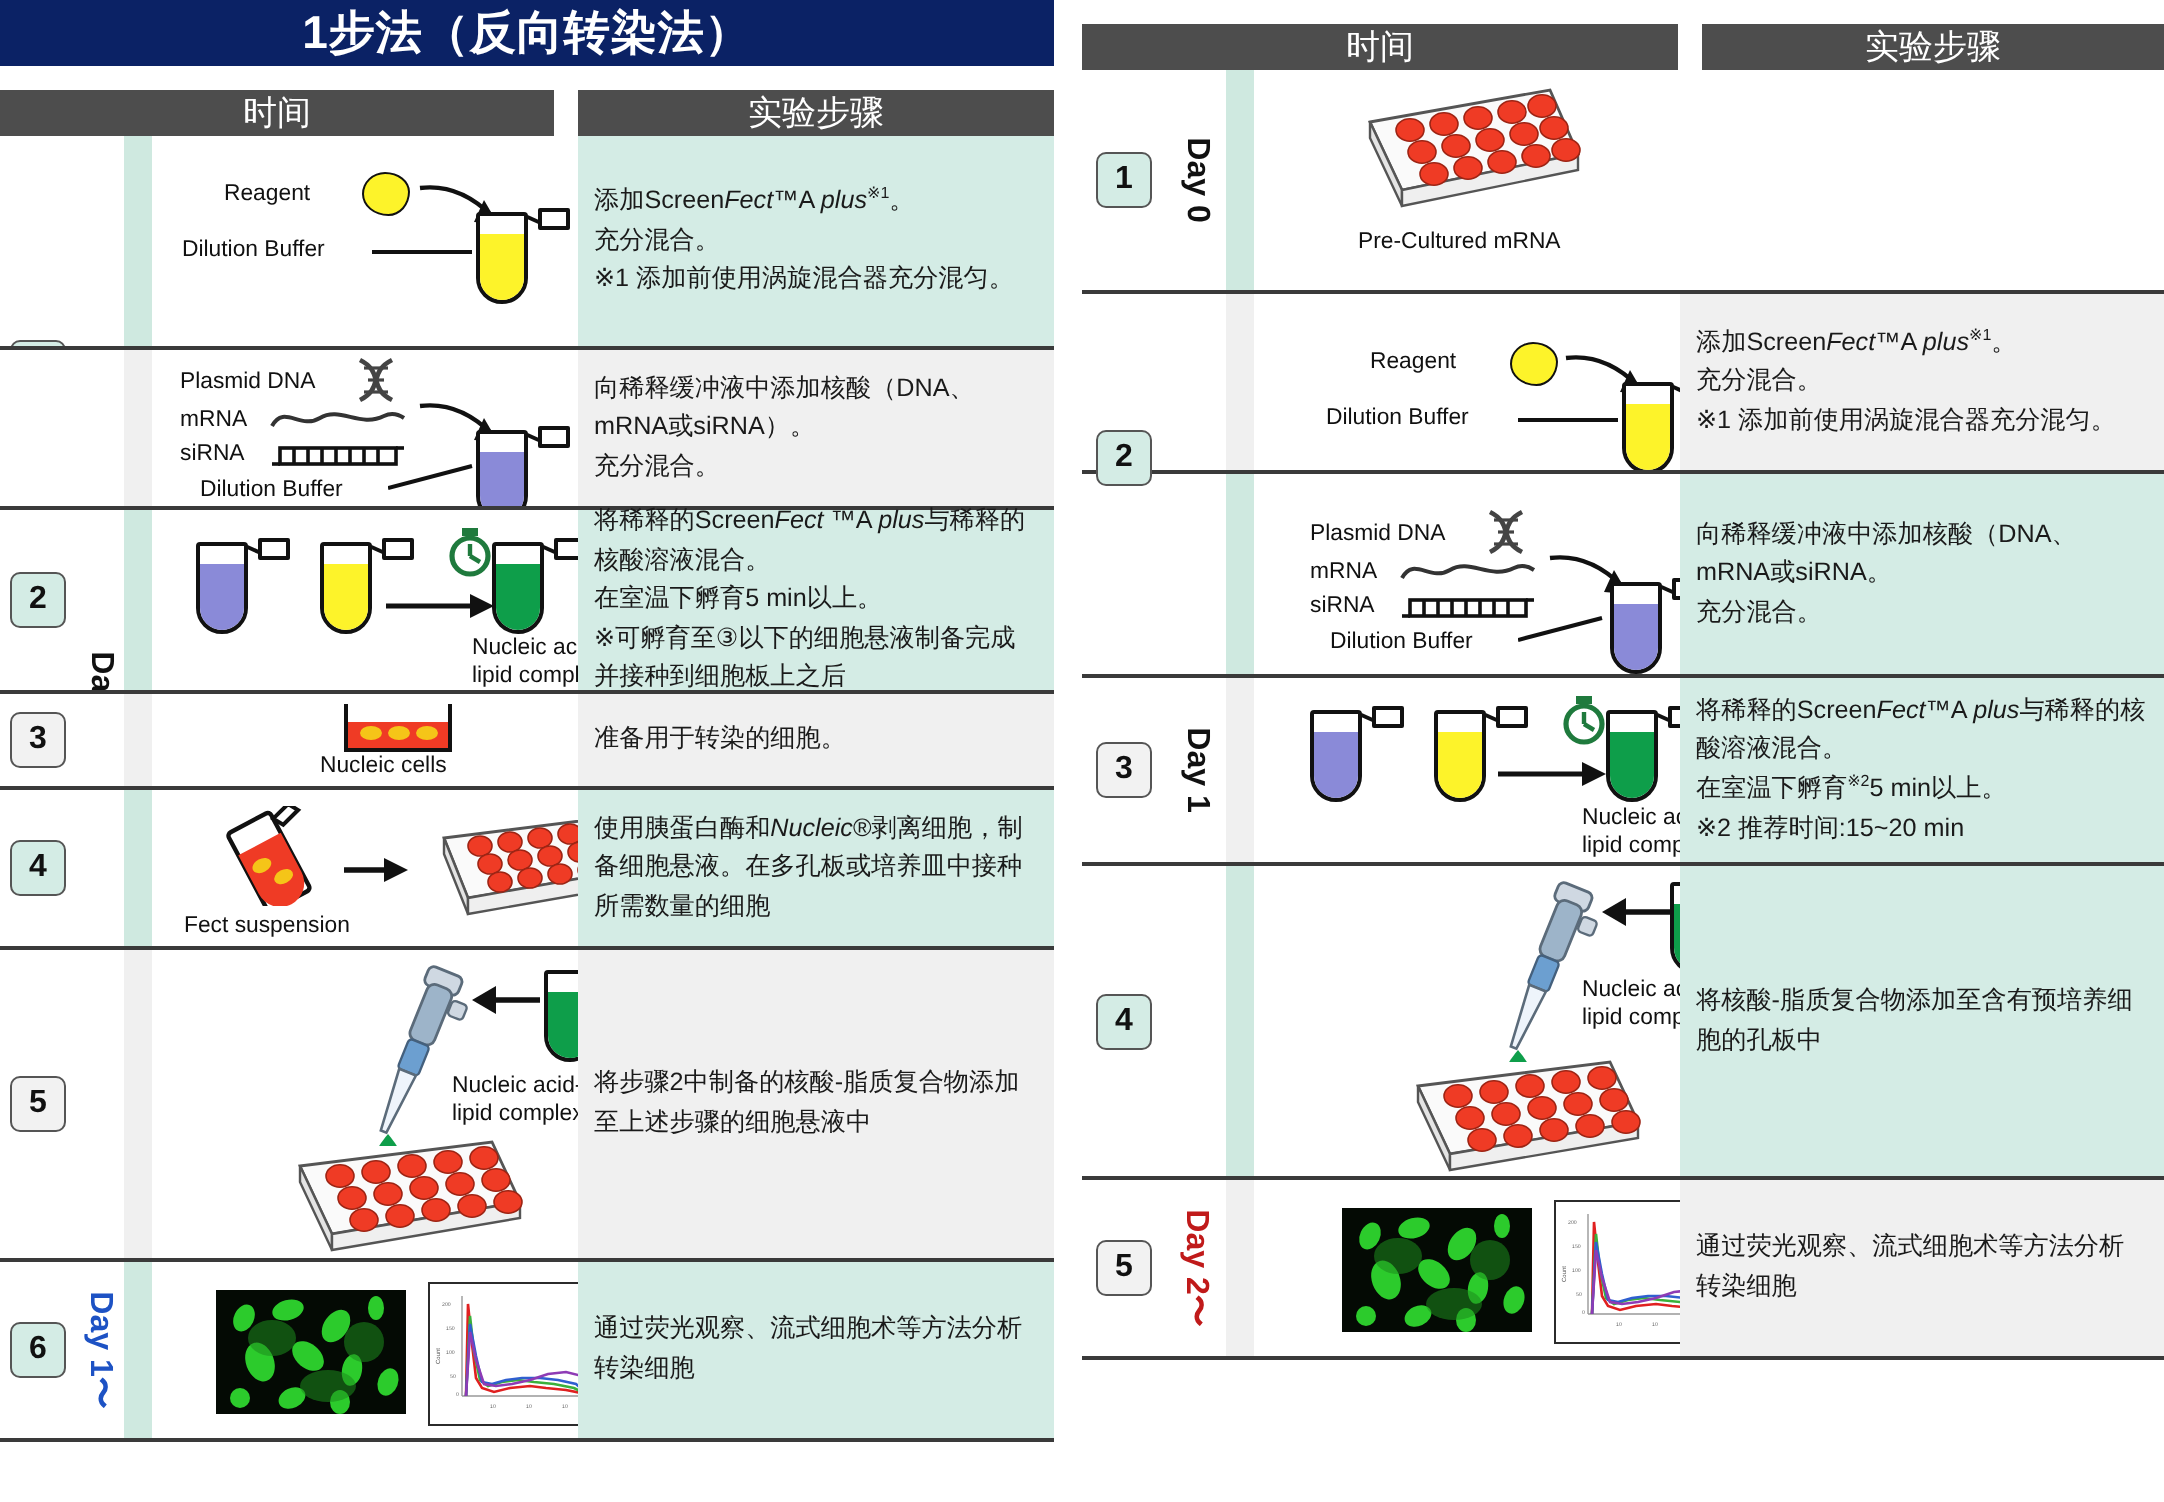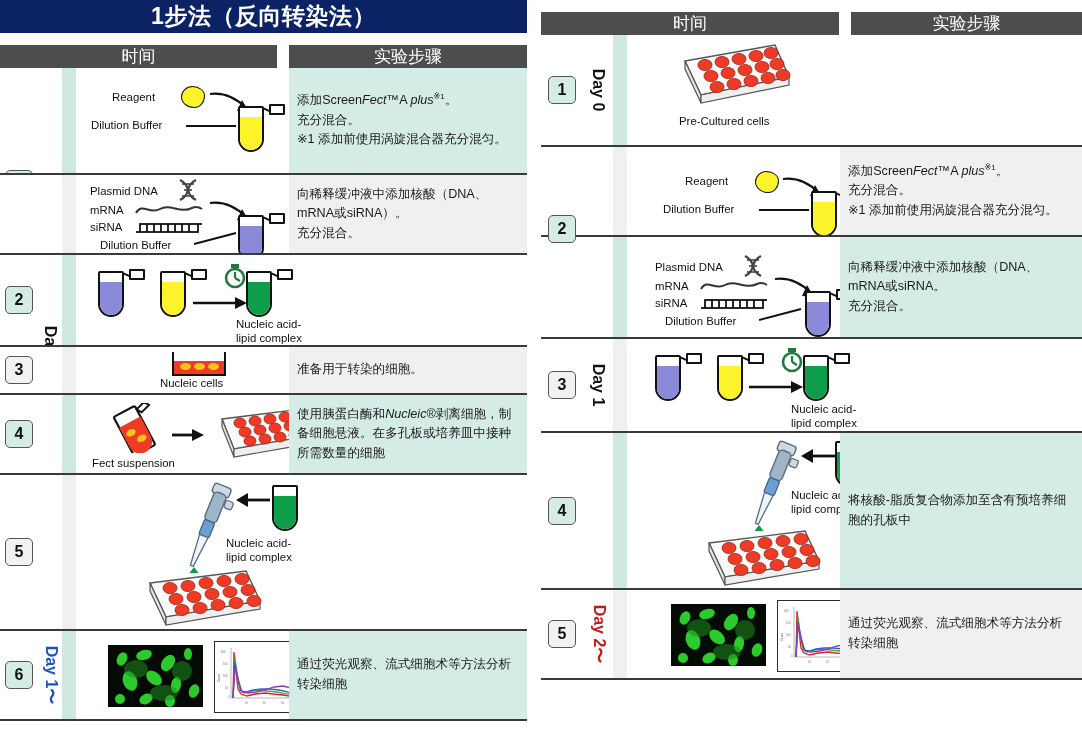--- a/index.html
+++ b/index.html
@@ -254,20 +254,25 @@
               <rect x="9" y="1" width="8" height="4" fill="#1f7a3d"></rect>
             </svg>
             <div class="tube" style="left:170px;top:16px">
               <div class="body">
                   <div class="fill green"></div>
                 </div>
                 <div class="cap"></div>
             </div>
             <div class="lbl" style="left:160px;top:63px">Nucleic acid-</div>
             <div class="lbl" style="left:160px;top:77px">lipid complex</div>
+          </div>
+        </div>
+        <div class="c-txt tint-a">
+          <div class="steptxt">
+            将稀释的Screen<i>Fect</i> ™A <i>plus</i>与稀释的核酸溶液混合。<br>在室温下孵育5 min以上。<br>※可孵育至③以下的细胞悬液制备完成并接种到细胞板上之后
           </div>
         </div>
       </div>
 
       <div class="row" style="height:48px">
         <div class="c-num">
           <div class="badge">3</div>
         </div>
         <div class="c-day"></div>
         <div class="c-stripe stripe-b"></div>
@@ -389,20 +394,25 @@
                   <ellipse cx="48" cy="43" rx="7" ry="5.6"></ellipse>
                     <ellipse cx="66" cy="41" rx="7" ry="5.6"></ellipse>
                   <ellipse cx="84" cy="38" rx="7" ry="5.6"></ellipse>
                     <ellipse cx="102" cy="36" rx="7" ry="5.6"></ellipse>
                   <ellipse cx="120" cy="34" rx="7" ry="5.6"></ellipse>
                 </g>
               </g>
             </svg>
           </div>
         </div>
+        <div class="c-txt tint-b">
+          <div class="steptxt">
+            将步骤2中制备的核酸-脂质复合物添加至上述步骤的细胞悬液中
+          </div>
+        </div>
       </div>
 
       <div class="row" style="height:90px">
         <div class="c-num">
           <div class="badge mint">6</div>
         </div>
         <div class="c-day">
           <div class="daylab blue">Day 1〜</div>
         </div>
         <div class="c-stripe stripe-a"></div>
@@ -507,21 +517,21 @@
                     <ellipse cx="91" cy="26" rx="7" ry="5.6"></ellipse>
                   <ellipse cx="106" cy="23" rx="7" ry="5.6"></ellipse>
                   <ellipse cx="46" cy="46" rx="7" ry="5.6"></ellipse>
                     <ellipse cx="63" cy="43" rx="7" ry="5.6"></ellipse>
                   <ellipse cx="80" cy="40" rx="7" ry="5.6"></ellipse>
                     <ellipse cx="97" cy="37" rx="7" ry="5.6"></ellipse>
                   <ellipse cx="112" cy="34" rx="7" ry="5.6"></ellipse>
                 </g>
               </g>
             </svg>
-            <div class="lbl" style="left:52px;top:80px">Pre-Cultured cells</div>
+            <div class="lbl" style="left:52px;top:80px">Pre-Cultured mRNA</div>
           </div>
         </div>
       </div>
 
       <div class="row" style="height:90px">
         <div class="c-num"></div>
         <div class="c-day"></div>
         <div class="c-stripe stripe-b"></div>
         <div class="c-fig">
           <div class="fig">
@@ -640,20 +650,25 @@
               <rect x="9" y="1" width="8" height="4" fill="#1f7a3d"></rect>
             </svg>
             <div class="tube" style="left:176px;top:16px">
               <div class="body">
                   <div class="fill green"></div>
                 </div>
                 <div class="cap"></div>
             </div>
             <div class="lbl" style="left:164px;top:64px">Nucleic acid-</div>
             <div class="lbl" style="left:164px;top:78px">lipid complex</div>
+          </div>
+        </div>
+        <div class="c-txt tint-a">
+          <div class="steptxt">
+            将稀释的Screen<i>Fect</i>™A <i>plus</i>与稀释的核酸溶液混合。<br>在室温下孵育<sup>※2</sup>5 min以上。<br>※2 推荐时间:15~20 min
           </div>
         </div>
       </div>
 
       <div class="row" style="height:157px">
         <div class="c-num">
           <div class="badge mint">4</div>
         </div>
         <div class="c-day"></div>
         <div class="c-stripe stripe-a"></div>

